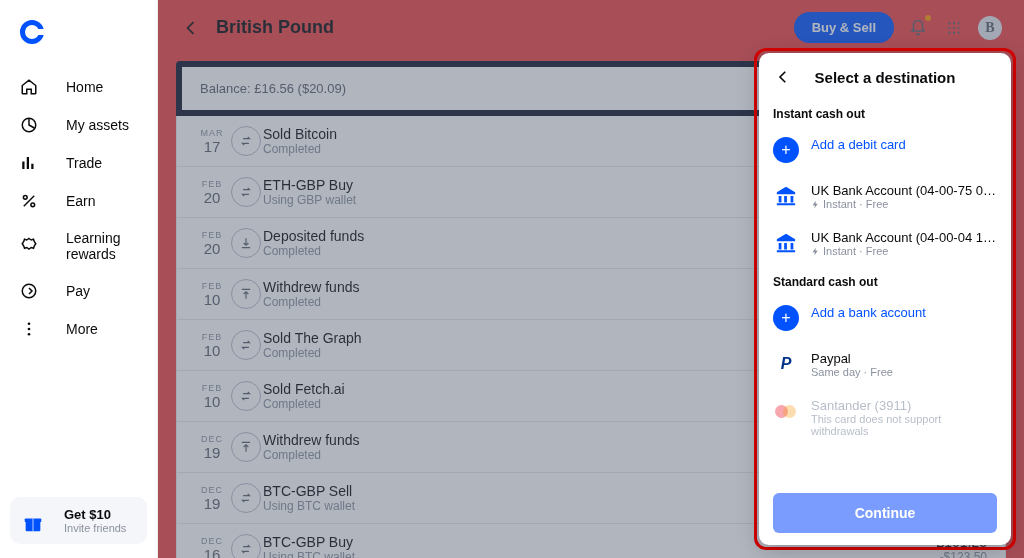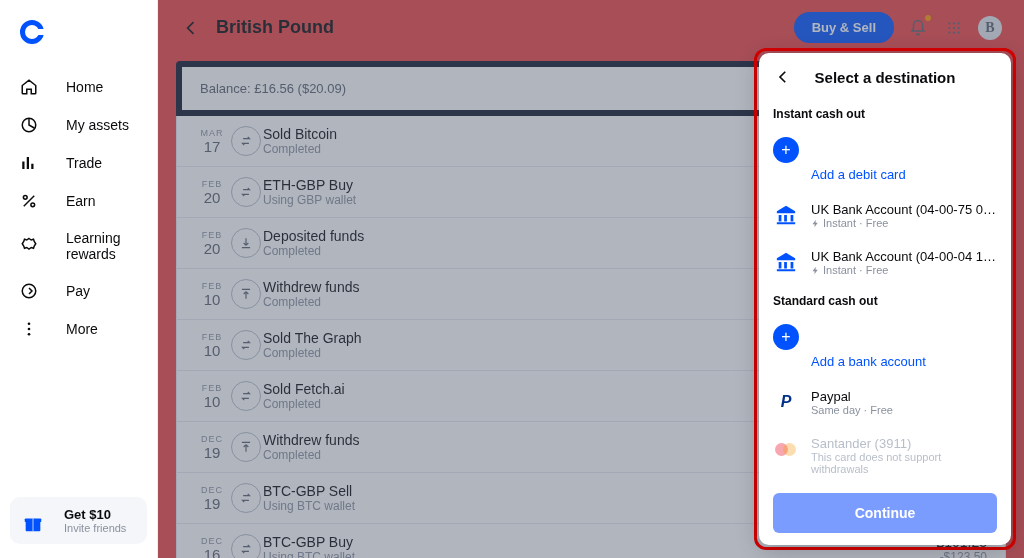--- a/index.html
+++ b/index.html
@@ -55,21 +55,21 @@
   .dest { display:flex; align-items:flex-start; gap:12px; padding: 8px 0 12px; cursor:pointer; }
   .dest .di { width:26px; height:26px; flex:none; display:flex; align-items:center; justify-content:center; border-radius:50%; }
   .di.add { background:#0052ff; color:#fff; font-size:16px; font-weight:300; }
   .di.bank svg { width:22px; height:22px; }
   .di.pp { color:#003087; font-weight:700; font-style:italic; font-size:16px; }
   .di.mc { position:relative; }
   .di.mc::before { content:""; position:absolute; left:2px; top:7px; width:13px; height:13px; background:#eb001b; border-radius:50%; opacity:.35; }
   .di.mc::after { content:""; position:absolute; left:10px; top:7px; width:13px; height:13px; background:#f79e1b; border-radius:50%; opacity:.35; }
   .dest .dt { flex:1; min-width:0; }
   .dest .dt .t { font-size:13px; color:#0a0b0d; white-space:nowrap; overflow:hidden; text-overflow:ellipsis; }
-  .dest .dt .t.link { color:#0052ff;margin-top:30px; }
+  .dest .dt .t.link { color:#0052ff; }
   .dest .dt .sub { font-size:11px; color:#8a919e; display:flex; align-items:center; gap:3px; }
   .dest.disabled .dt .t, .dest.disabled .dt .sub { color:#b8bec9; }
   .panel .cont-btn { margin-top:auto; background:#7a9cff; color:#fff; border-radius:6px; padding: 12px; text-align:center; font-size:14px; font-weight:600; cursor:pointer; }
   
   svg { display:block; }
 </style>
 </head>
 <body>
 
 <div class="sidebar">

